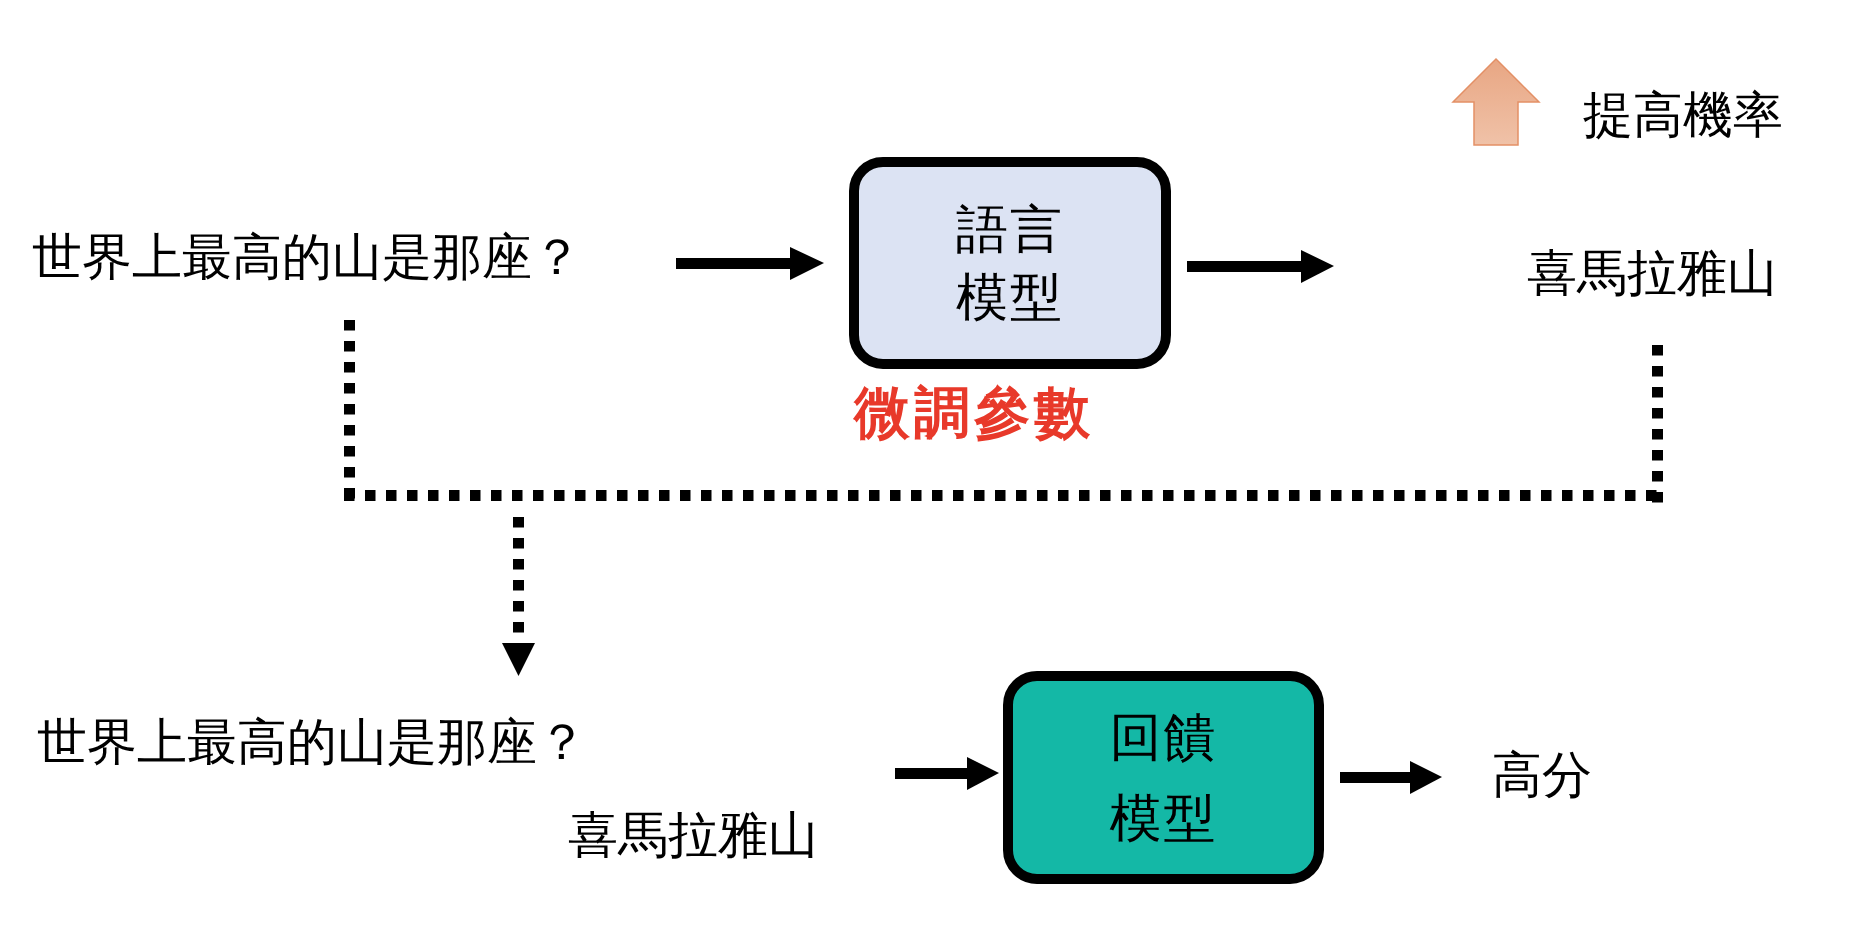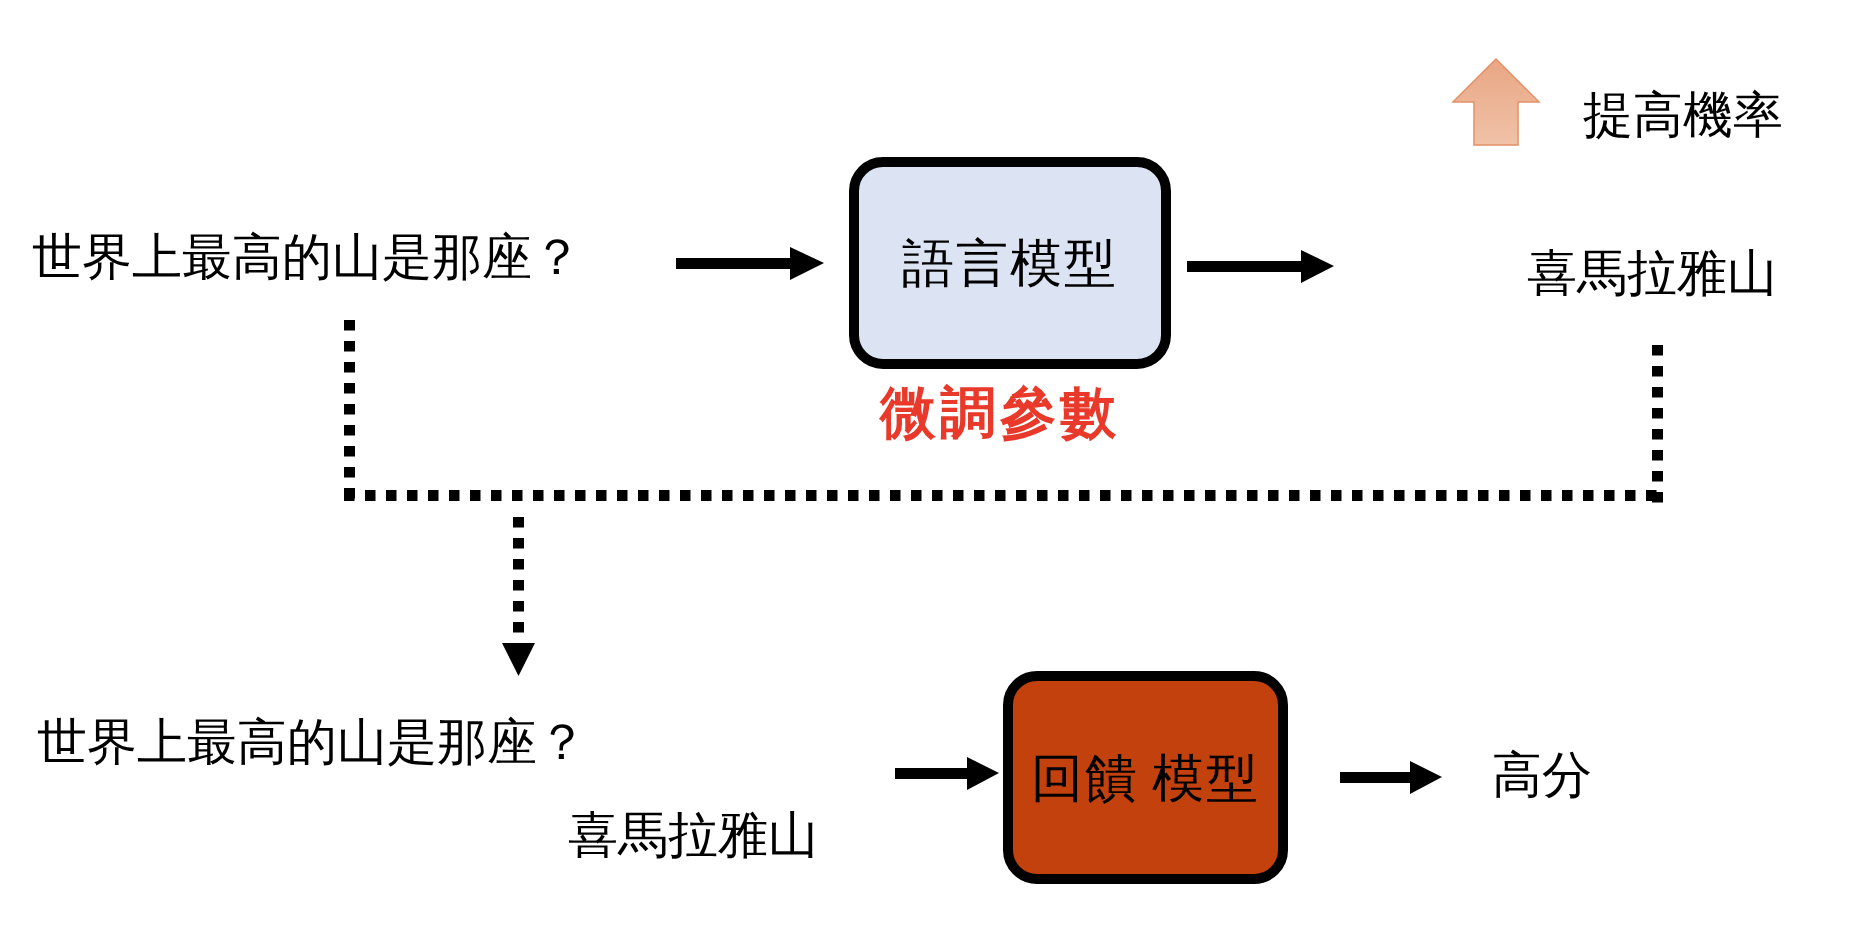--- a/index.html
+++ b/index.html
@@ -1,21 +1,21 @@
 <!DOCTYPE html>
 <html><head>
   <meta charset="utf-8">
   <style>
     html, body { margin: 0; padding: 0; background: #ffffff; }
     body { width: 1864px; height: 936px; position: relative; overflow: hidden;
            font-family: "DejaVu Sans", sans-serif; color: #000; }
     .txt { position: absolute; white-space: nowrap; font-size: 50px; line-height: 1; letter-spacing: 0px; }
     #diagram-svg { position: absolute; left: 0; top: 0; }
     .box { position: absolute; border: 10px solid #000; border-radius: 34px; box-sizing: border-box;
-           display: flex; flex-direction: row; align-items: center; justify-content: center; }
+           display: flex; flex-direction: column; align-items: center; justify-content: center; }
     .box-line { font-size: 52px; line-height: 68px; white-space: nowrap; letter-spacing: 2px; }
     .red { color: #e8392a; font-weight: bold; font-size: 56px; letter-spacing: 4px; }
   </style>
 </head>
 <body>
 
 <svg id="diagram-svg" width="1864" height="936">
   <defs>
     <linearGradient id="upGrad" x1="0" y1="0" x2="0" y2="1">
       <stop offset="0" stop-color="#e8a683"></stop>
@@ -54,25 +54,25 @@
 
 <div class="txt" style="left:1583px; top:90px;">提高機率</div>
 
 <div class="txt" style="left:32px; top:232px;">世界上最高的山是那座？</div>
 
 <div class="box" style="left:849px; top:157px; width:322px; height:212px; background:#dce3f3;">
   <div class="box-line">語言</div>
   <div class="box-line">模型</div>
 </div>
 
-<div class="txt red" style="left:880px; top:385px;text-align:center;">微調參數</div>
+<div class="txt red" style="left:854px; top:385px;text-align:center;">微調參數</div>
 
 <div class="txt" style="left:1527px; top:248px;">喜馬拉雅山</div>
 
 <div class="txt" style="left:37px; top:717px;">世界上最高的山是那座？</div>
 <div class="txt" style="left:568px; top:810px;">喜馬拉雅山</div>
 
-<div class="box" style="left:1003px; top:671px; width:285px; height:213px; background:#c2410c;gap:13px;">
+<div class="box" style="left:1003px; top:671px; width:321px; height:213px; background:#14b8a6;gap:13px;">
   <div class="box-line">回饋</div>
   <div class="box-line">模型</div>
 </div>
 
 <div class="txt" style="left:1492px; top:750px;text-align:center;">高分</div>
 
 </body></html>

